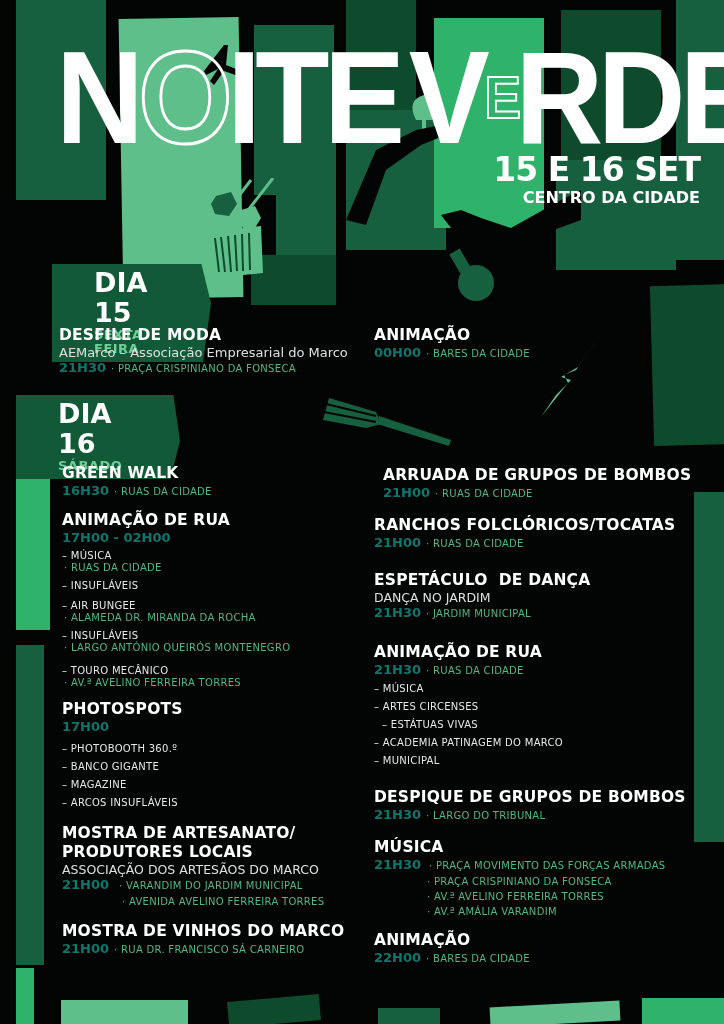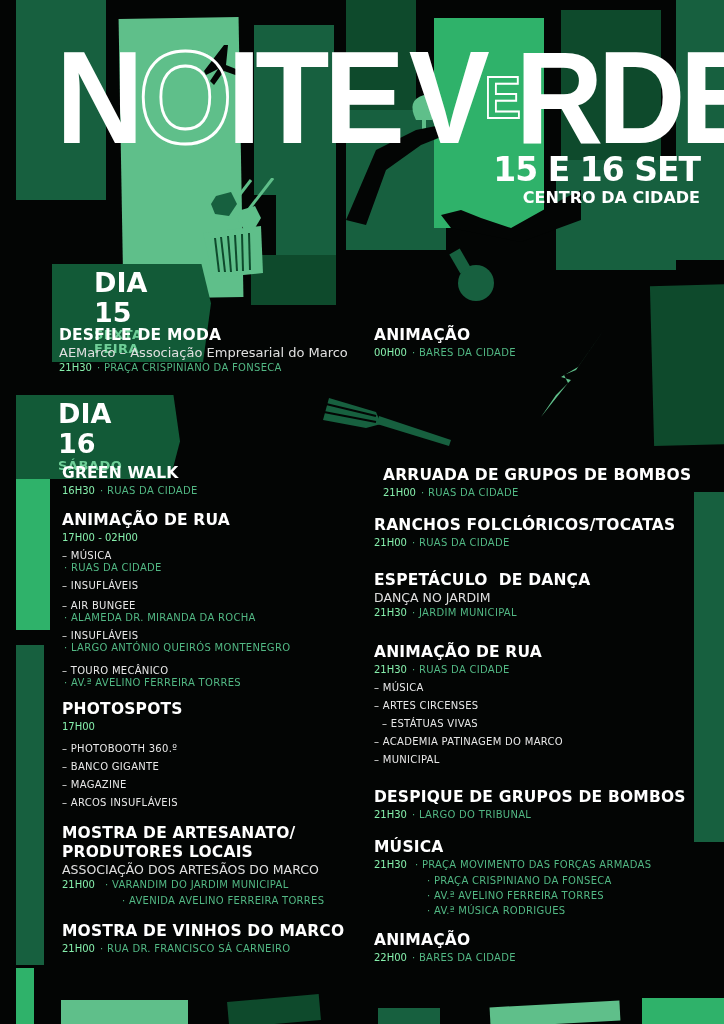--- a/index.html
+++ b/index.html
@@ -41,21 +41,21 @@
     padding: 4px 22px 6px 42px;
   }
   .day-title { color: #fff; font-weight: bold; font-size: 27px; line-height: 30px; font-family: "DejaVu Sans", sans-serif; }
   .day-sub { color: #6fcf98; font-weight: bold; font-size: 13px; line-height: 14px; letter-spacing: 0.5px; }
 
   
   .event { position: absolute; }
   .ev-title { color: #fff; font-weight: bold; font-size: 15.5px; line-height: 19px; letter-spacing: 0.2px; white-space: nowrap; }
   .ev-org { color: #e0e0e0; font-size: 12.5px; line-height: 15px; white-space: nowrap; }
   .ev-time-row { display: flex; align-items: baseline; white-space: nowrap; }
-  .ev-time { color: #86efac; font-weight: normal; font-size: 10px; line-height: 16px; }
+  .ev-time { color: #0f766e; font-weight: bold; font-size: 13px; line-height: 16px; }
   .ev-loc { color: #52b884; font-size: 10px; line-height: 16px; margin-left: 5px; letter-spacing: 0.3px; }
   .ev-loc-cont { color: #52b884; font-size: 10px; line-height: 15px; letter-spacing: 0.3px; white-space: nowrap; }
   .ev-item { color: #e8e8e8; font-size: 10px; line-height: 13px; letter-spacing: 0.3px; white-space: nowrap; }
   .ev-item-loc { color: #52b884; font-size: 10px; line-height: 12px; letter-spacing: 0.3px; white-space: nowrap; padding-left: 2px; }
   .sp { height: 5px; }
 </style>
 </head>
 <body>
 
 <div class="poster">
@@ -258,21 +258,21 @@
   </div>
 
   <div class="event" style="left:358px;top:838px;">
     <div class="ev-title">MÚSICA</div>
     <div class="ev-time-row">
       <span class="ev-time">21H30</span>
       <span class="ev-loc" style="margin-left:8px;">· PRAÇA MOVIMENTO DAS FORÇAS ARMADAS</span>
     </div>
     <div class="ev-loc-cont" style="padding-left:53px;">· PRAÇA CRISPINIANO DA FONSECA</div>
     <div class="ev-loc-cont" style="padding-left:53px;">· AV.ª AVELINO FERREIRA TORRES</div>
-    <div class="ev-loc-cont" style="padding-left:53px;">· AV.ª MÚSICA RODRIGUES</div>
+    <div class="ev-loc-cont" style="padding-left:53px;">· AV.ª AMÁLIA VARANDIM</div>
   </div>
 
   <div class="event" style="left:358px;top:931px;">
     <div class="ev-title">ANIMAÇÃO</div>
     <div class="ev-time-row">
       <span class="ev-time">22H00</span>
       <span class="ev-loc">· BARES DA CIDADE</span>
     </div>
   </div>
 

